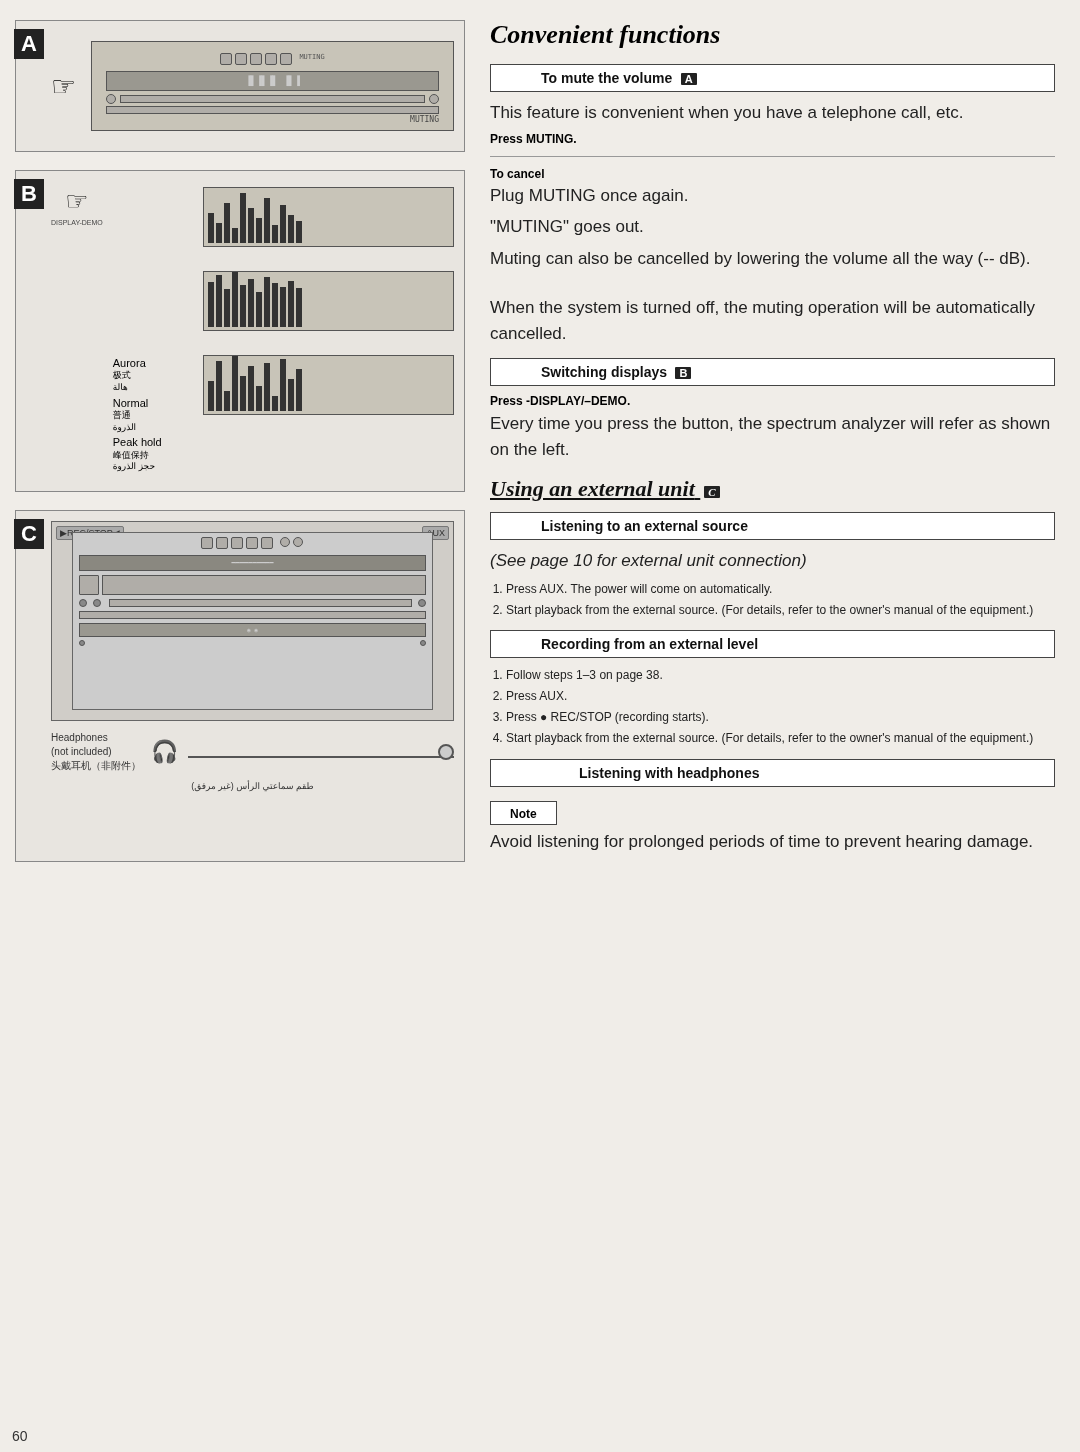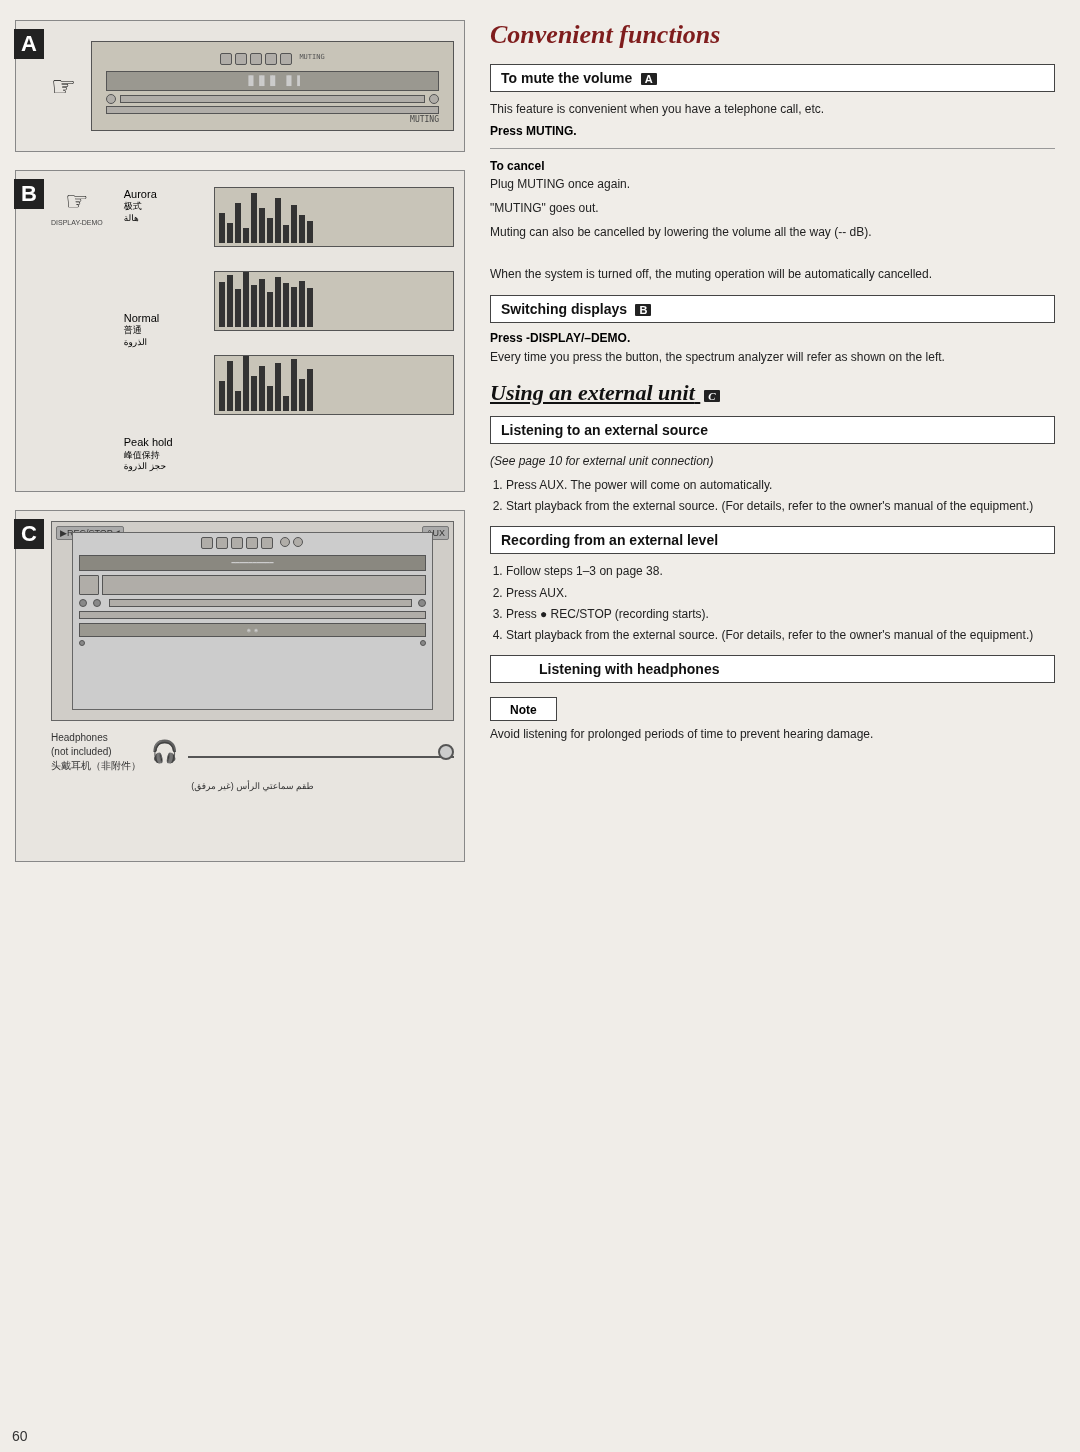--- a/index.html
+++ b/index.html
@@ -170,45 +170,46 @@
       line-height: 1.4;
     }
 
     
     .page-title {
       font-size: 26px;
       font-weight: bold;
       font-style: italic;
       font-family: 'Times New Roman', serif;
       margin-bottom: 14px;
-      color: #7f1d1d;
+      color: #000000;
     }
     .section-box {
       border: 1.5px solid #444;
       padding: 4px 10px;
       margin-bottom: 8px;
       background: #fff;
     }
     .section-box-title {
       font-size: 14px;
       font-weight: bold;
       color: #111;
+      margin-left: 40px;
     }
     .badge {
       display: inline-block;
       background: #222;
       color: #fff;
       font-size: 11px;
       font-weight: bold;
       padding: 0 4px;
       margin-left: 4px;
       border-radius: 1px;
     }
     .body-text {
-      font-size: 12px;
+      font-size: 17px;
       color: #222;
       line-height: 1.5;
       margin-bottom: 6px;
     }
     .bold-label {
       font-weight: bold;
       font-size: 12px;
       margin-bottom: 3px;
       margin-top: 6px;
     }
@@ -339,21 +340,21 @@
     </div>
   </div>
 
   <div class="device-section">
     <div class="section-label">B</div>
     <div class="device-b">
       <div class="hand-col">
         <div class="hand-icon">☞</div>
         <div style="font-size:7px;color:#444;margin-top:2px;text-align:center;">DISPLAY-DEMO</div>
       </div>
-      <div style="flex:0 0 80px;display:flex;flex-direction:column;justify-content:space-between;padding:6px 0;font-size:9px;margin-left:11px;">
+      <div style="flex:0 0 80px;display:flex;flex-direction:column;justify-content:flex-end;padding:6px 0;font-size:9px;">
         <div class="label-group">
           <span class="main-label">Aurora</span>
           <span>极式</span>
           <span>هالة</span>
         </div>
         <div class="label-group">
           <span class="main-label">Normal</span>
           <span>普通</span>
           <span>الذروة</span>
         </div>

